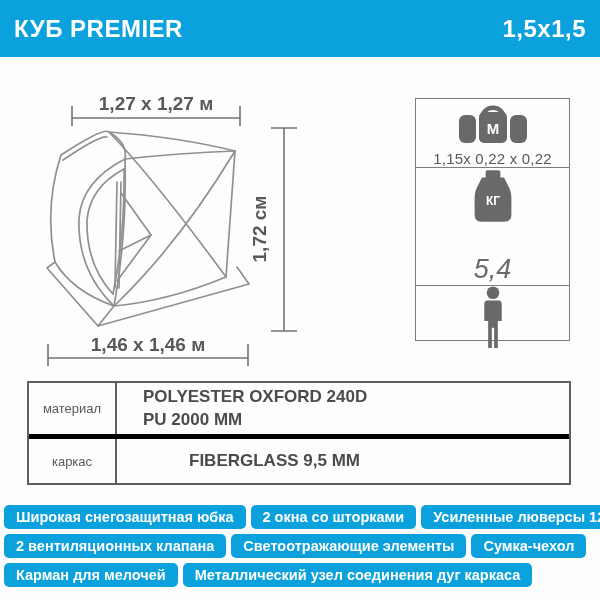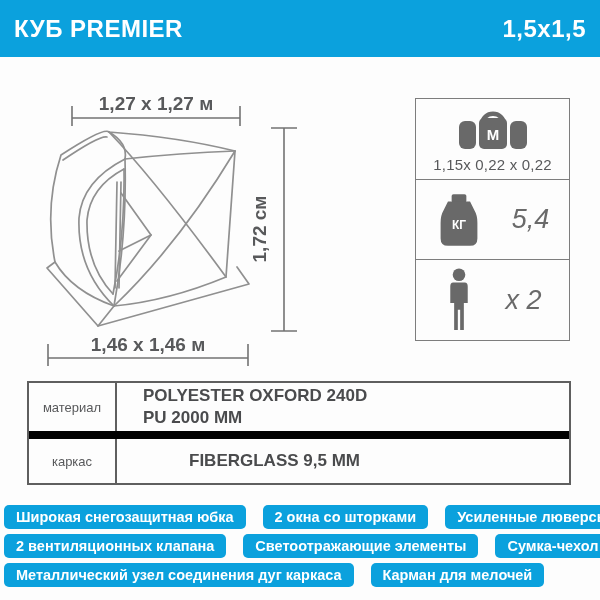--- a/index.html
+++ b/index.html
@@ -18,41 +18,41 @@
   .dim-text{fill:#58595b;font-weight:bold;font-size:19px;font-family:"Liberation Sans",sans-serif;}
   .tent-line{fill:none;stroke:#909090;stroke-width:1.7;stroke-linecap:round;stroke-linejoin:round;}
   .dim-line{stroke:#737373;stroke-width:1.6;fill:none;}
 
   
   .specs{position:absolute;left:415px;top:98px;width:155px;height:243px;
          border:1.5px solid #7d7d7d;box-sizing:border-box;background:#fdfdfd;
          display:flex;flex-direction:column;}
   .spec-cell{flex:1;display:flex;flex-direction:column;align-items:center;justify-content:center;gap:5px;}
   .spec-cell + .spec-cell{border-top:1.5px solid #7d7d7d;}
-  .spec-cell.h{flex-direction:row;gap:30px;}
+  .spec-cell.h{flex-direction:column;gap:30px;}
   .spec-value-sm{color:#58595b;font-size:15px;font-weight:normal;letter-spacing:.2px;}
   .spec-value-lg{color:#6a6a6a;font-size:27px;font-style:italic;}
   .icon-fill{fill:#696969;}
   .icon-text{fill:#ffffff;font-weight:bold;font-family:"Liberation Sans",sans-serif;}
 
   
   .spec-table{position:absolute;left:27px;top:381px;width:544px;height:104px;
               border:2px solid #5f5f5f;box-sizing:border-box;background:#fdfdfd;}
   .t-row{display:flex;box-sizing:border-box;}
-  .t-row-1{height:56px;border-bottom:8px solid #000000;}
+  .t-row-1{height:56px;border-bottom:5px solid #000000;}
   .t-row-2{height:44px;gap:46px;}
   .t-label{width:88px;flex:0 0 88px;border-right:2px solid #5f5f5f;
            display:flex;align-items:center;justify-content:center;
            color:#58595b;font-size:13px;box-sizing:border-box;}
   .t-value{flex:1;display:flex;flex-direction:column;justify-content:center;
            padding-left:26px;color:#4a4b4d;font-weight:bold;font-size:17px;line-height:1.3;}
 
   
   .features{position:absolute;left:4px;top:505px;width:594px;}
-  .feat-row{display:flex;gap:17px;margin-bottom:5px;}
+  .feat-row{display:flex;gap:5px;margin-bottom:5px;}
   .badge{background:#0ba1dd;color:#ffffff;border-radius:5px;height:24px;
          display:flex;align-items:center;padding:0 12px;
          font-size:14.5px;font-weight:bold;white-space:nowrap;}
 </style>
 </head>
 <body>
 
 <div class="page">
 
   <div class="header">
@@ -151,18 +151,18 @@
       <span class="badge">Широкая снегозащитная юбка</span>
       <span class="badge">2 окна со шторками</span>
       <span class="badge">Усиленные люверсы 12 мм</span>
     </div>
     <div class="feat-row">
       <span class="badge">2 вентиляционных клапана</span>
       <span class="badge">Светоотражающие элементы</span>
       <span class="badge">Сумка-чехол</span>
     </div>
     <div class="feat-row">
+      <span class="badge">Карман для мелочей</span>
       <span class="badge">Металлический узел соединения дуг каркаса</span>
-      <span class="badge">Карман для мелочей</span>
     </div>
   </div>
 
 </div>
 
 </body></html>

